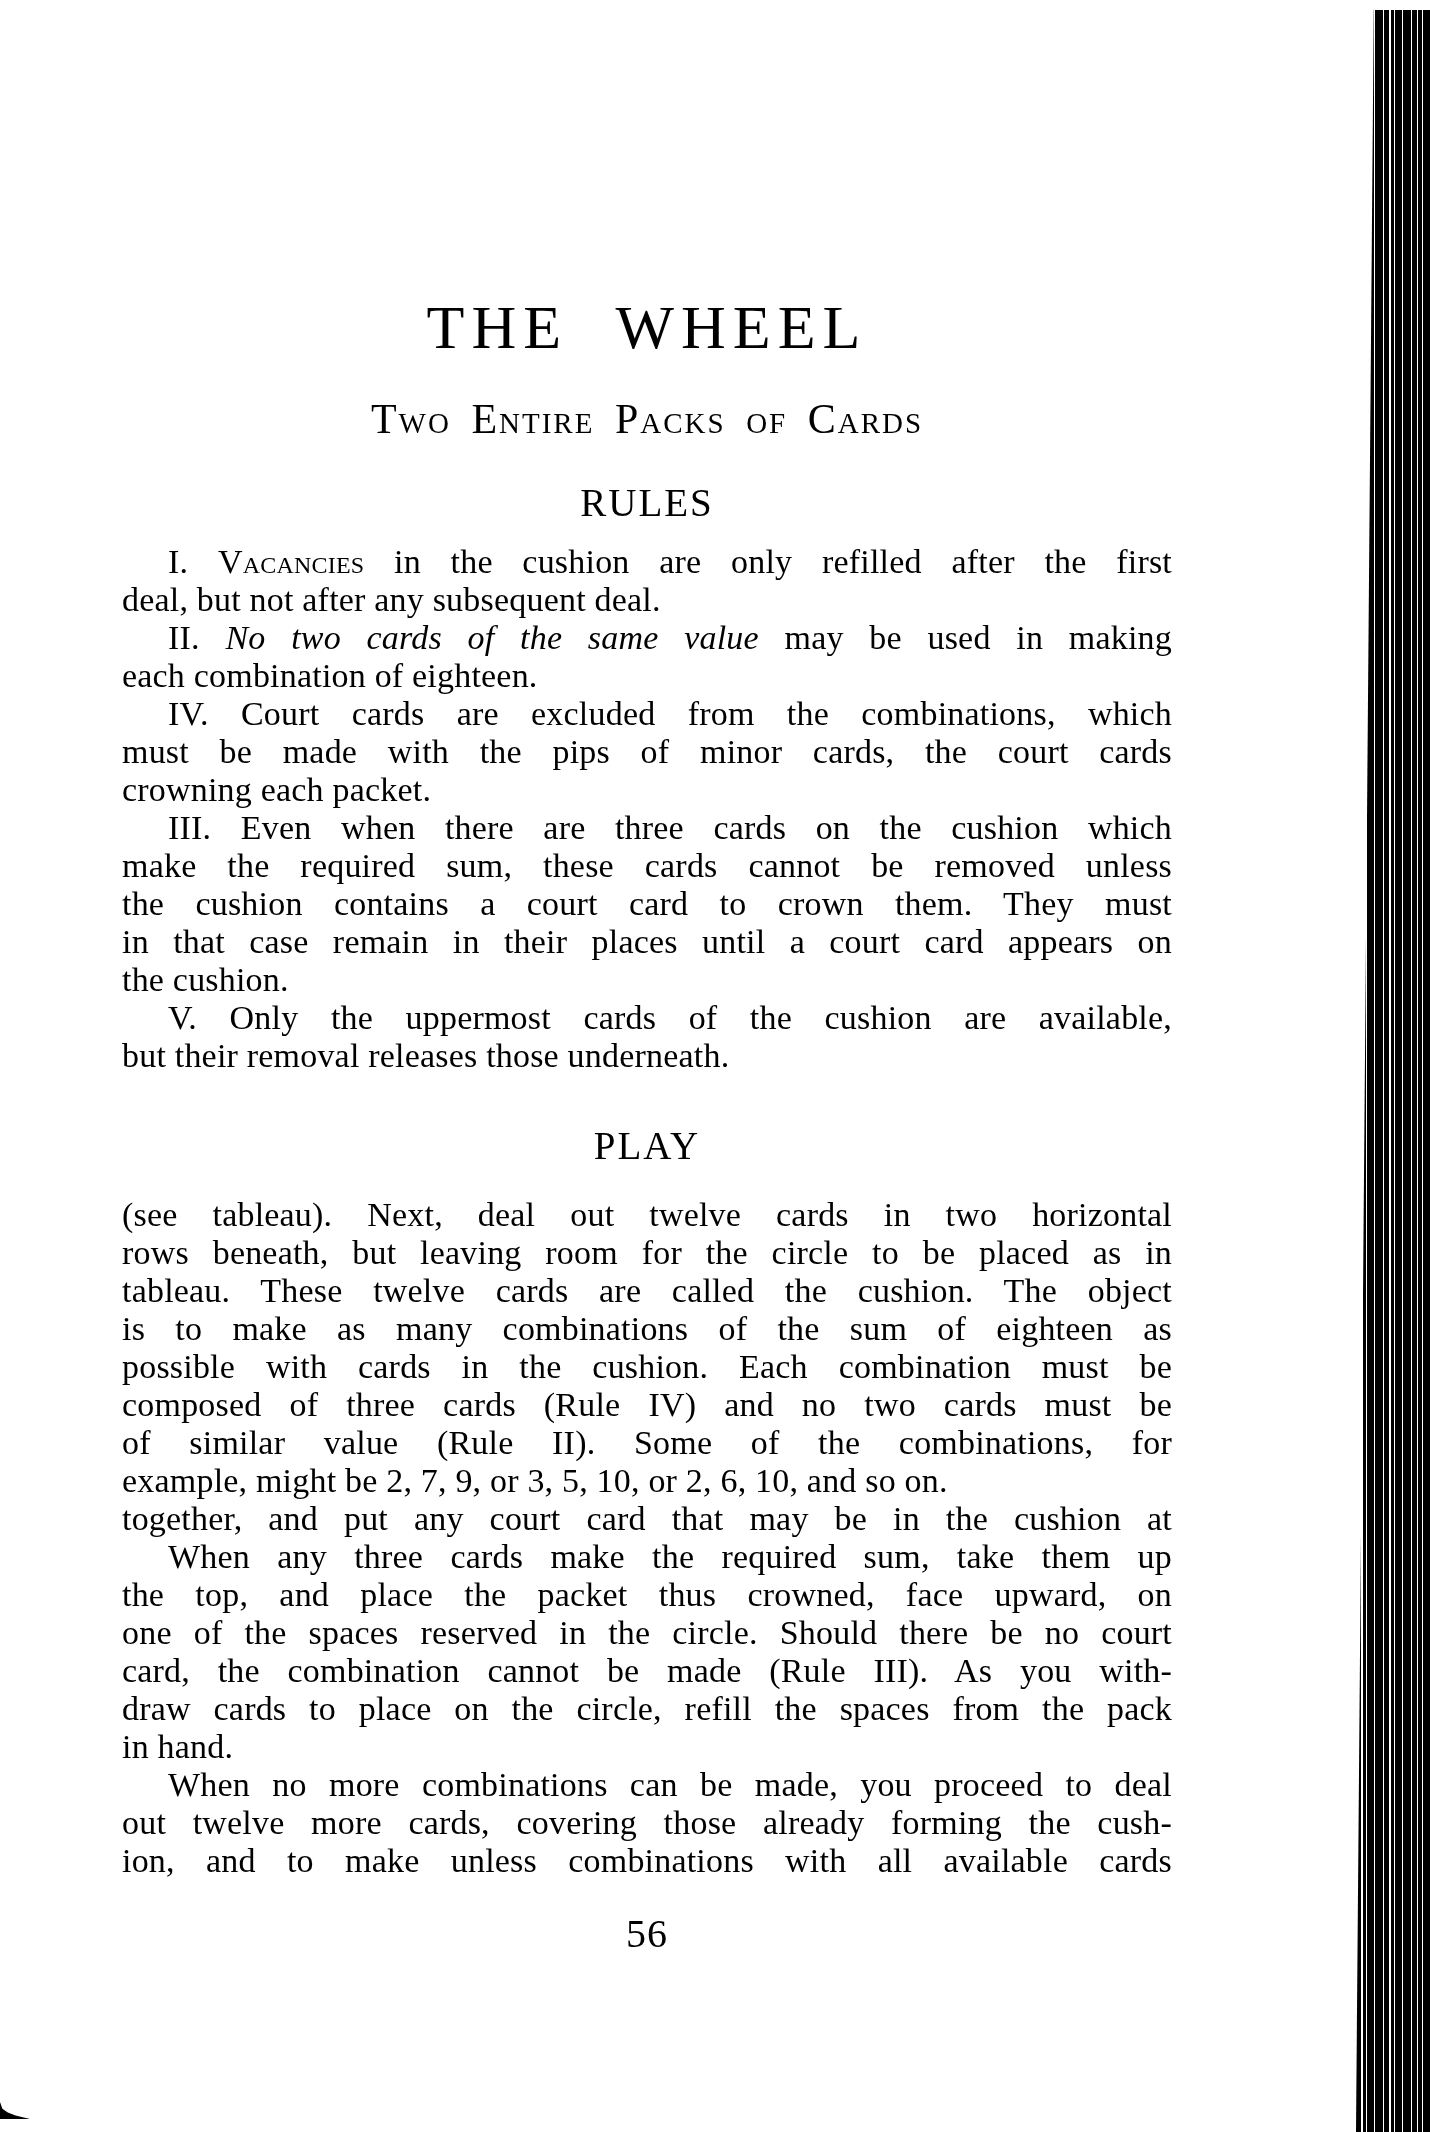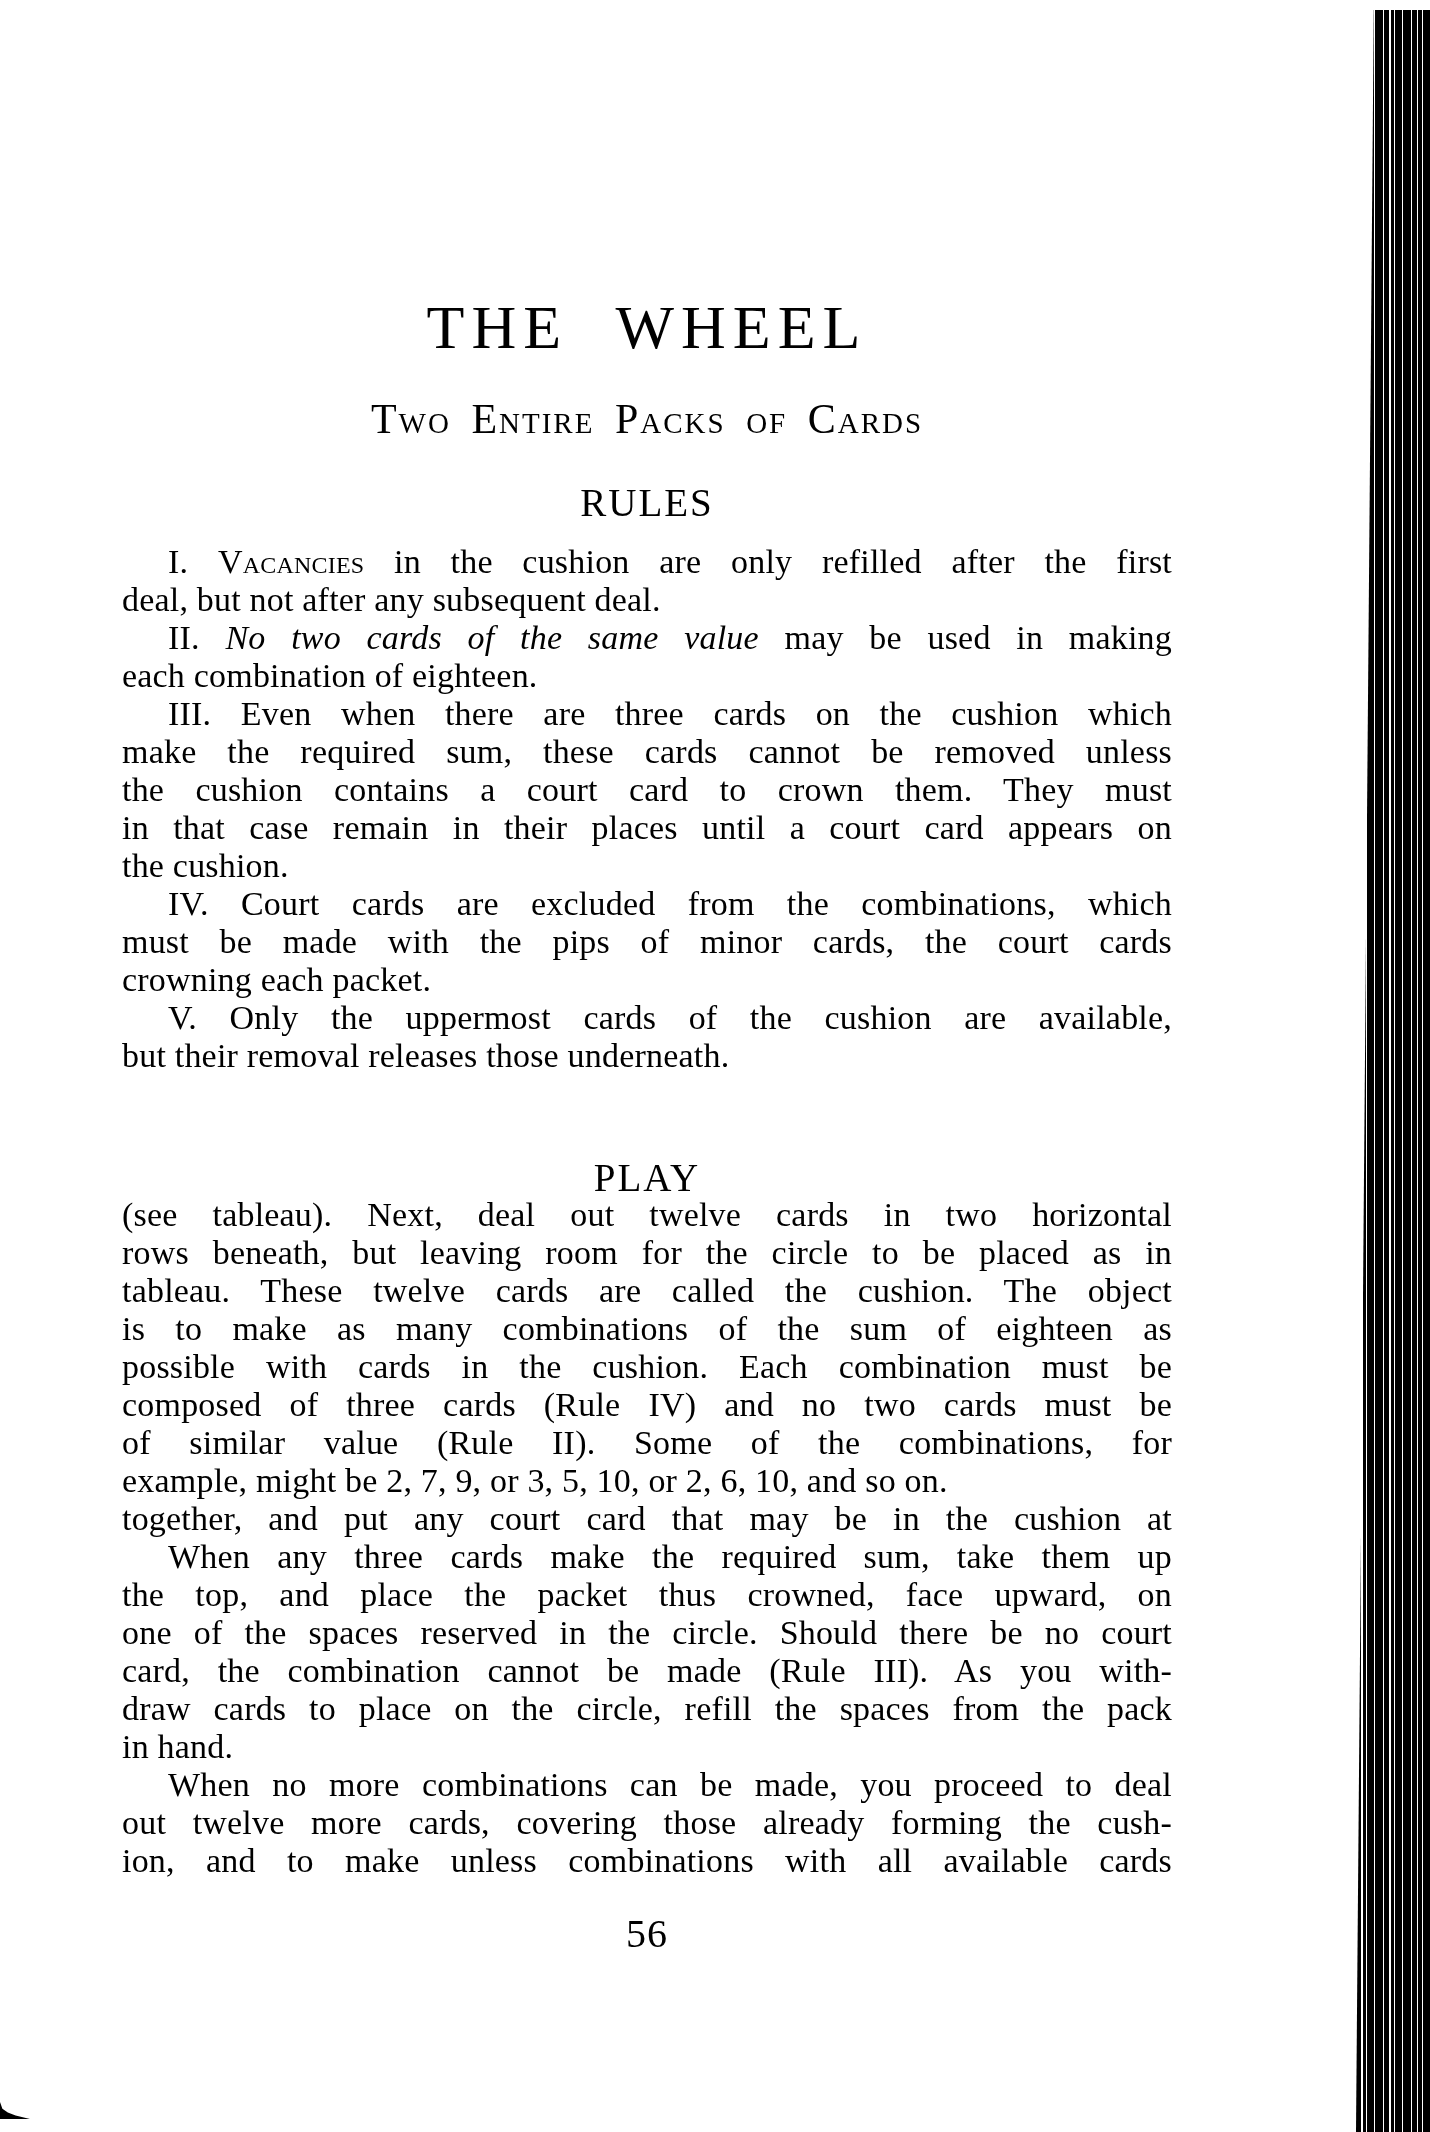--- a/index.html
+++ b/index.html
@@ -22,21 +22,21 @@
     font-variant:small-caps;
     font-size:42px;line-height:1;font-weight:400;
     letter-spacing:2px;word-spacing:8px;white-space:nowrap;
   }
   .section-heading{
     text-align:center;
     font-size:39px;line-height:1;font-weight:400;
     letter-spacing:2px;
   }
   .rules-heading{top:483px;}
-  .play-heading{top:1126px;margin-top:32px;}
+  .play-heading{top:1126px;}
 
   .textblock{font-size:34px;letter-spacing:0.2px;}
   .rules-block{top:543px;}
   .play-block{top:1196px;}
 
   .para{margin:0;padding:0;}
   .line{
     height:38px;line-height:38px;white-space:nowrap;
     text-align:justify;text-align-last:justify;
   }
@@ -86,30 +86,30 @@
   <div class="column textblock rules-block" id="rules-container">
       <div class="para">
         <div class="line indent"><span>I. </span><span class="sc">Vacancies</span><span> in the cushion are only refilled after the first</span></div>
         <div class="line no-just"><span>deal, but not after any subsequent deal.</span></div>
       </div>
       <div class="para">
         <div class="line indent"><span>II. </span><span class="it">No two cards of the same value</span><span> may be used in making</span></div>
         <div class="line no-just"><span>each combination of eighteen.</span></div>
       </div>
       <div class="para">
+        <div class="line indent"><span>IV. Court cards are excluded from the combinations, which</span></div>
+        <div class="line"><span>must be made with the pips of minor cards, the court cards</span></div>
+        <div class="line no-just"><span>crowning each packet.</span></div>
+      </div>
+      <div class="para">
         <div class="line indent"><span>III. Even when there are three cards on the cushion which</span></div>
         <div class="line"><span>make the required sum, these cards cannot be removed unless</span></div>
         <div class="line"><span>the cushion contains a court card to crown them.  They must</span></div>
         <div class="line"><span>in that case remain in their places until a court card appears on</span></div>
         <div class="line no-just"><span>the cushion.</span></div>
-      </div>
-      <div class="para">
-        <div class="line indent"><span>IV. Court cards are excluded from the combinations, which</span></div>
-        <div class="line"><span>must be made with the pips of minor cards, the court cards</span></div>
-        <div class="line no-just"><span>crowning each packet.</span></div>
       </div>
       <div class="para">
         <div class="line indent"><span>V. Only the uppermost cards of the cushion are available,</span></div>
         <div class="line no-just"><span>but their removal releases those underneath.</span></div>
       </div>
     </div>
 
   <div class="column section-heading play-heading">PLAY</div>
 
   <div class="column textblock play-block" id="play-container">

